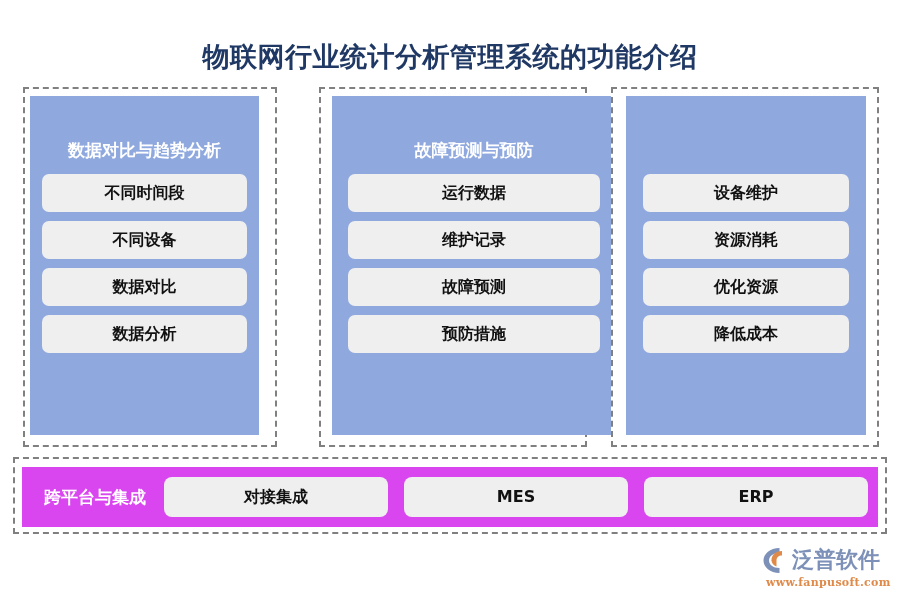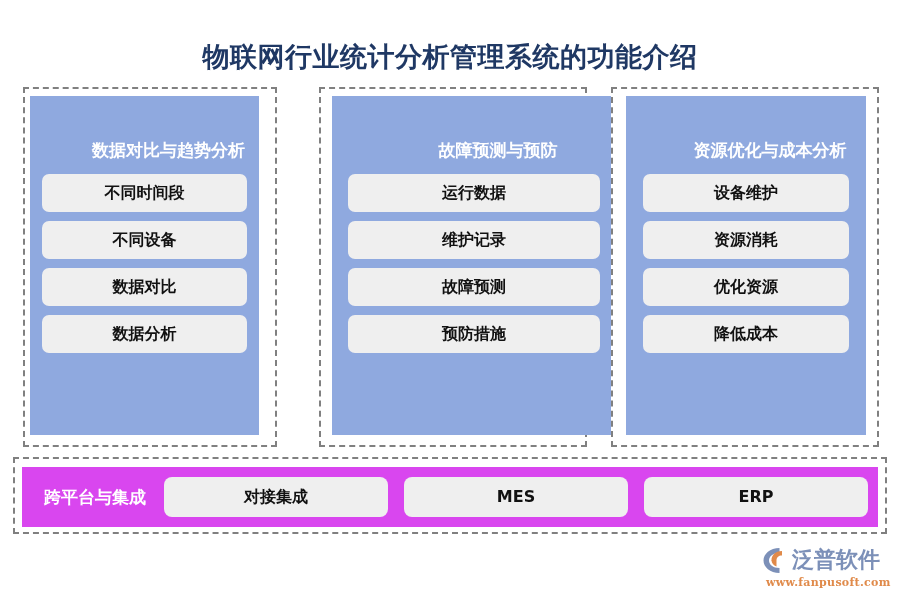--- a/index.html
+++ b/index.html
@@ -60,21 +60,20 @@
     position: absolute;
     top: 42px;
     left: 0;
     width: 100%;
     text-align: center;
     color: #ffffff;
     font-size: 17px;
     font-weight: bold;
     line-height: 24px;
     white-space: nowrap;
-    padding-left: 24px;
   }
 
   .chip-list {
     position: absolute;
     top: 78px;
     left: 0;
     width: 100%;
     box-sizing: border-box;
   }
   .c1 .chip-list { padding: 0 12px; }
@@ -209,21 +208,20 @@
     <div class="chip-list">
       <div class="chip">运行数据</div>
       <div class="chip">维护记录</div>
       <div class="chip">故障预测</div>
       <div class="chip">预防措施</div>
     </div>
   </div>
 
   <div class="col-frame c3"></div>
   <div class="col-panel c3">
-    <div class="col-heading">资源优化与成本分析</div>
     <div class="chip-list">
       <div class="chip">设备维护</div>
       <div class="chip">资源消耗</div>
       <div class="chip">优化资源</div>
       <div class="chip">降低成本</div>
     </div>
   </div>
 
   <div class="bottom-frame"></div>
   <div class="bottom-panel">

